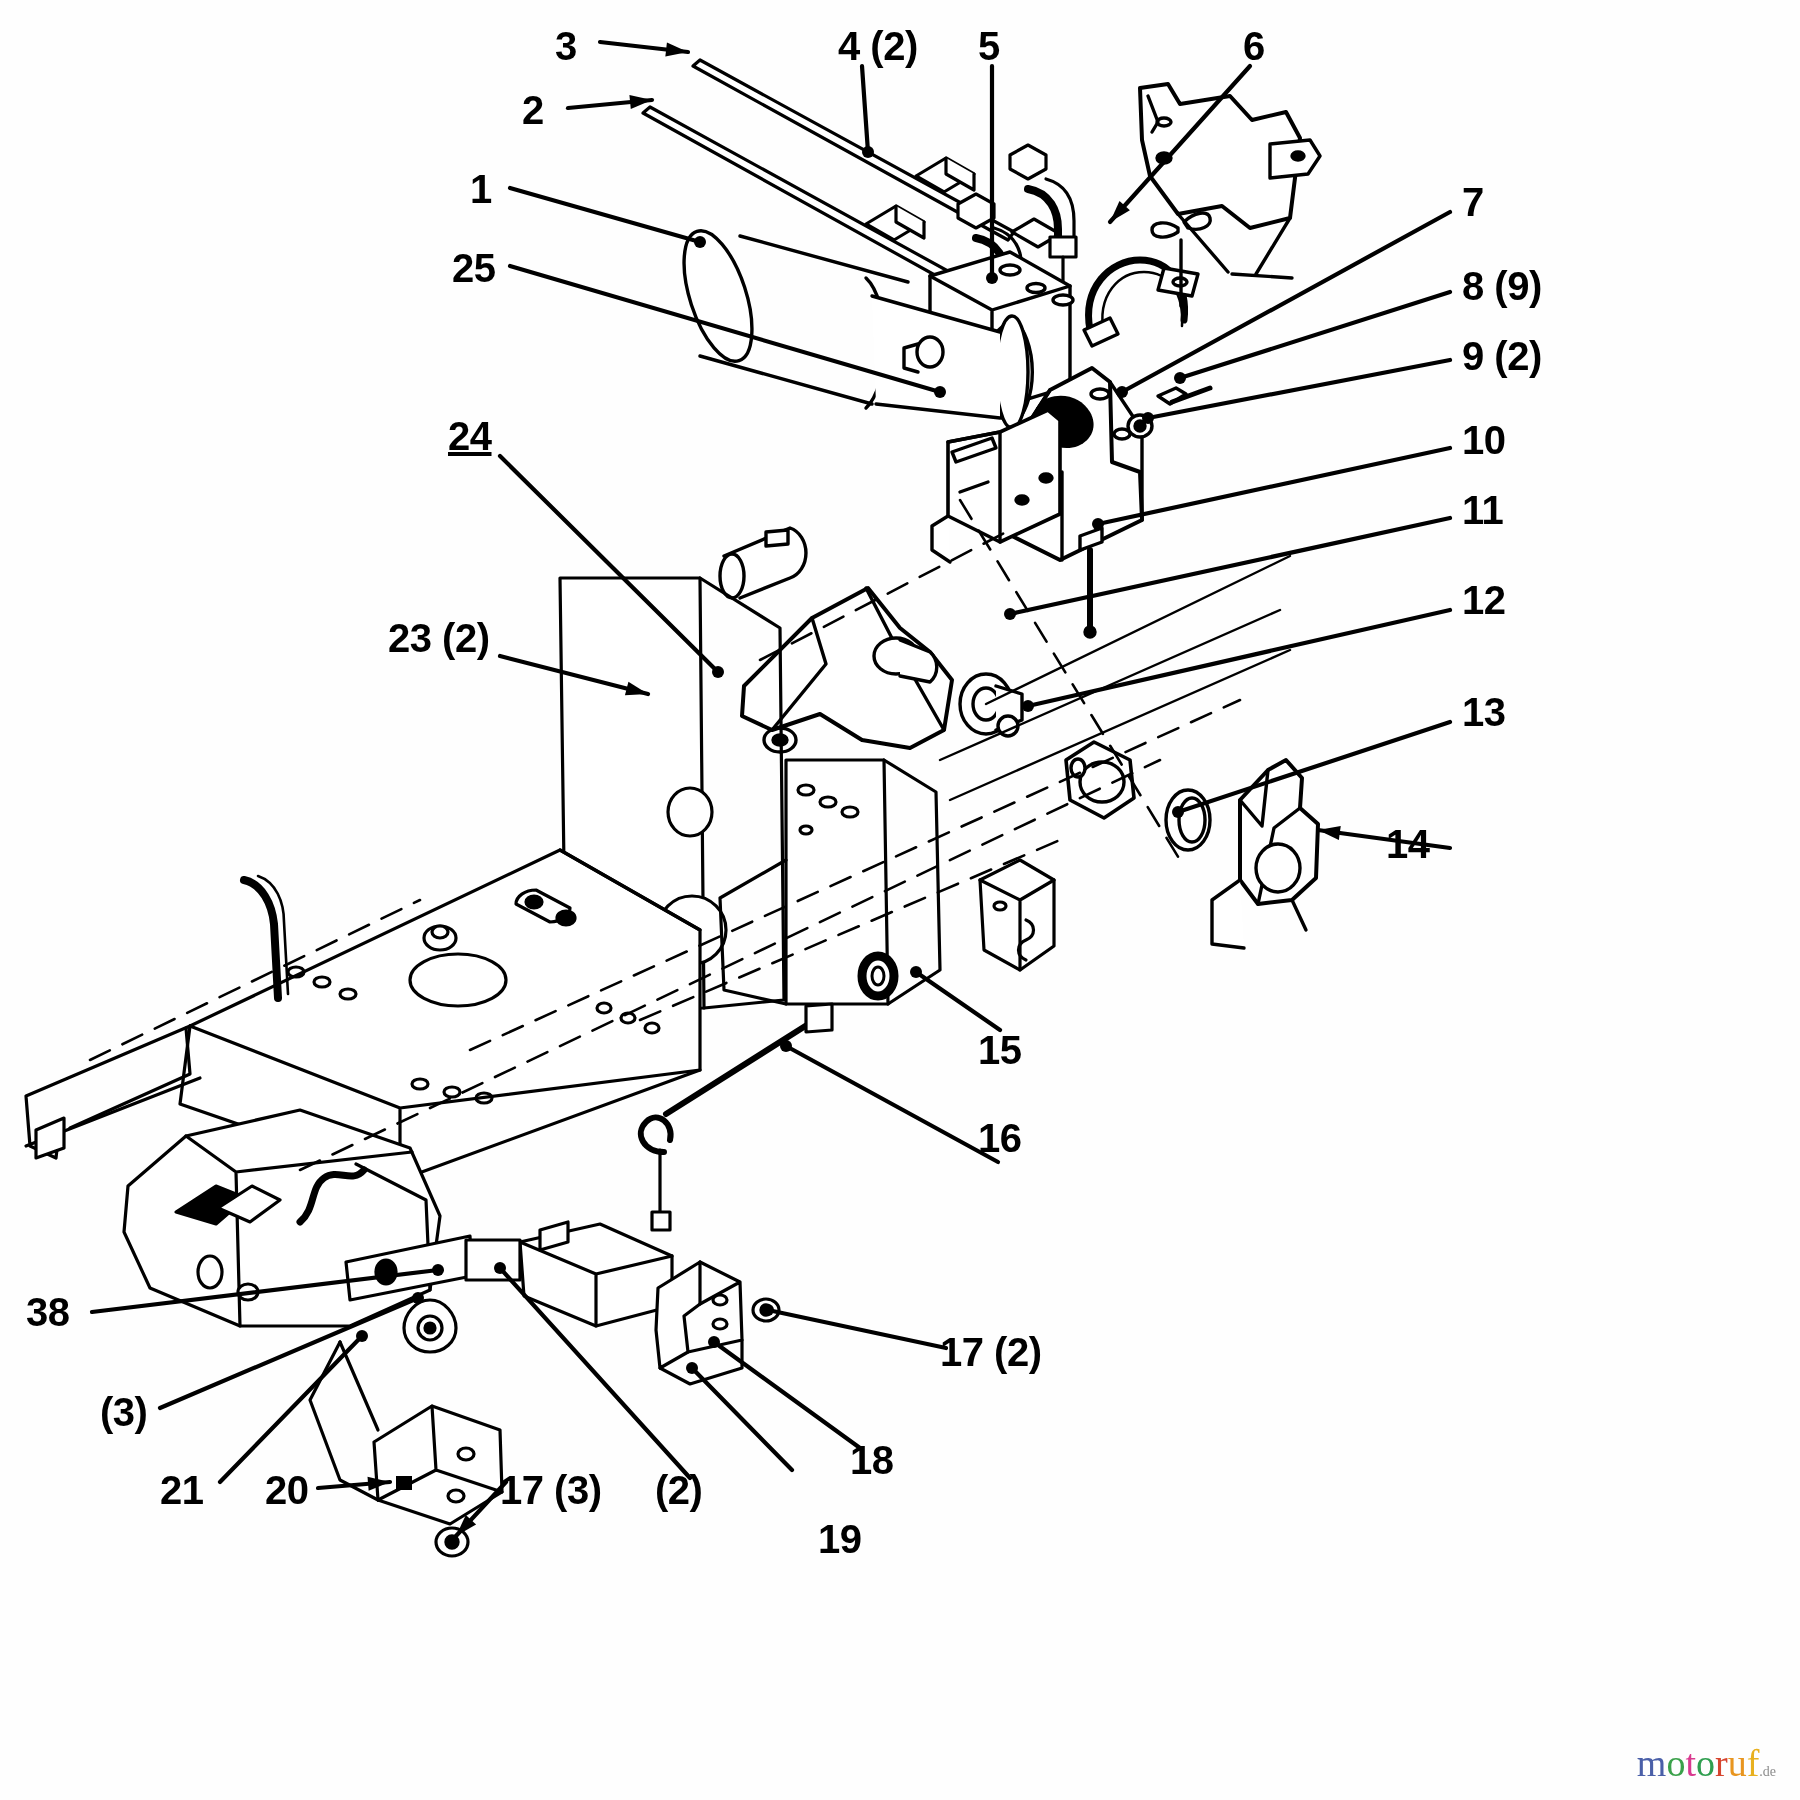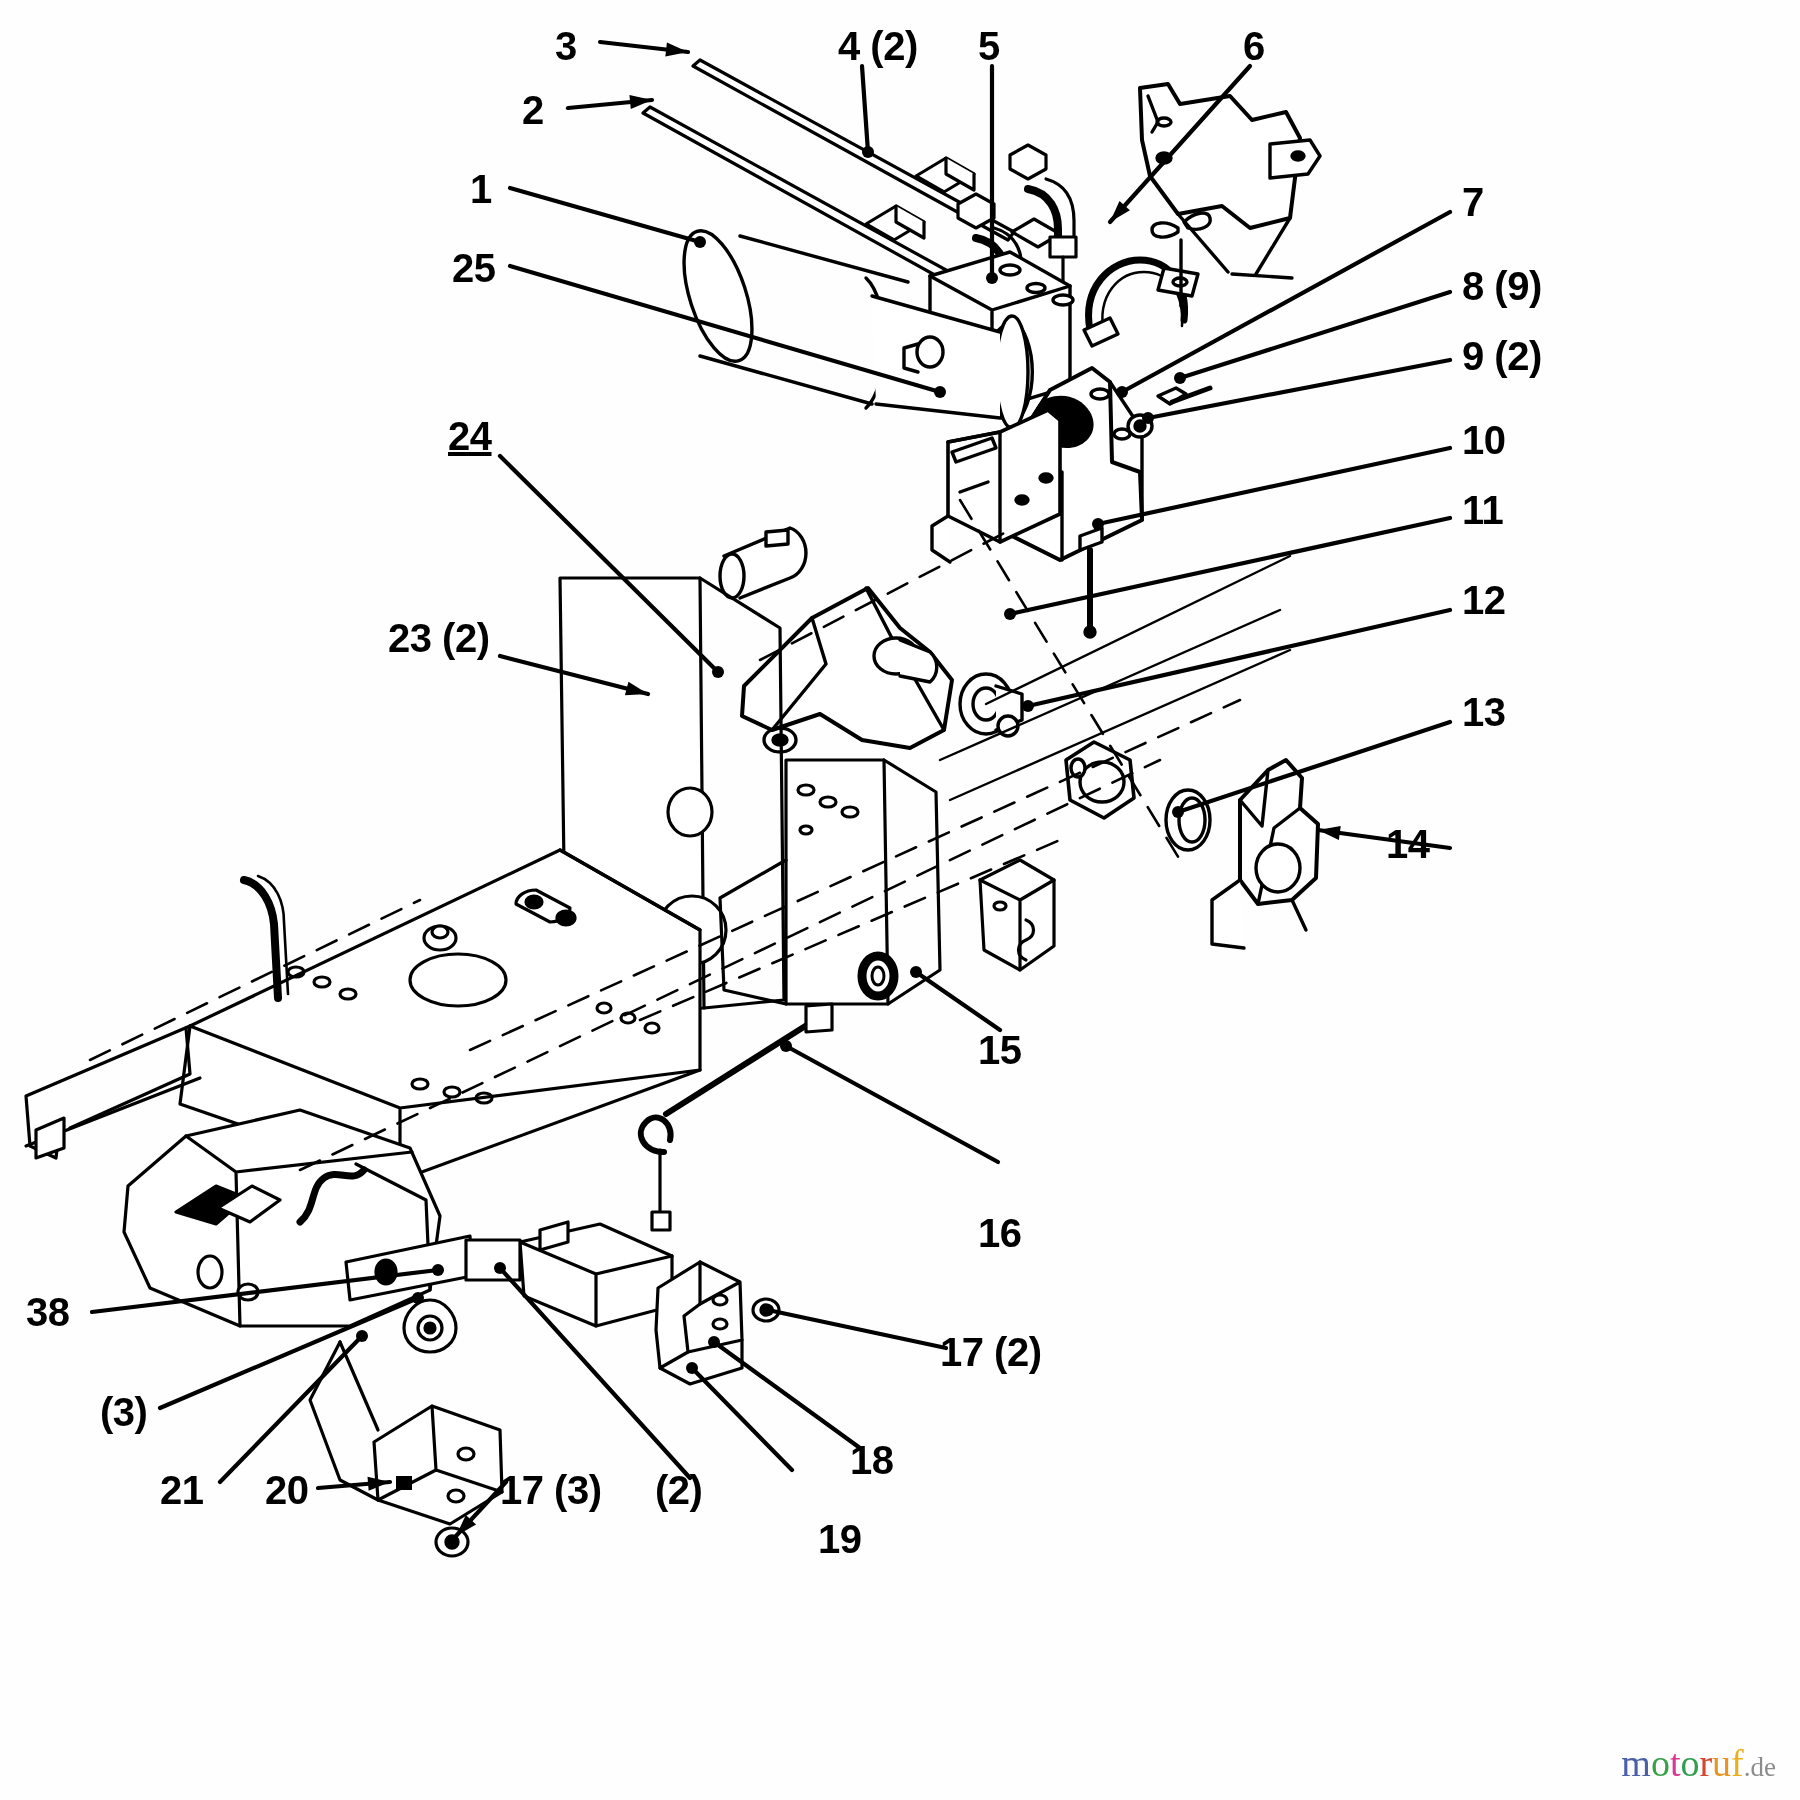--- a/index.html
+++ b/index.html
@@ -2,21 +2,21 @@
 <html><head>
 <meta charset="utf-8">
 <style>
   html,body{margin:0;padding:0;background:#fff;}
   body{width:1800px;height:1800px;font-family:"Liberation Sans",sans-serif;overflow:hidden;position:relative;}
   #stage{position:relative;width:1800px;height:1800px;background:#fefefe;}
   #art{position:absolute;inset:0;}
   .lbl{position:absolute;font-family:"Liberation Sans",sans-serif;font-weight:bold;font-size:40px;color:#000;white-space:nowrap;letter-spacing:-0.5px;}
   #wm{position:absolute;right:24px;bottom:18px;font-family:"Liberation Serif",serif;font-size:38px;line-height:1;letter-spacing:0px;}
   #wm .c{display:inline-block;}
-  #wm .de{font-size:27px;color:#8c8c8c;vertical-align:baseline;}
+  #wm .de{font-size:14px;color:#8c8c8c;vertical-align:baseline;}
 </style>
 </head>
 <body>
 
 <div id="stage">
 
   <svg id="art" viewBox="0 0 1800 1800" xmlns="http://www.w3.org/2000/svg">
     <g fill="none" stroke="#000" stroke-width="3.4" stroke-linecap="round" stroke-linejoin="round">
 
       <g stroke-width="3.2">
@@ -367,21 +367,21 @@
       <div class="lbl" style="left: 1462px; top: 264px;">8 (9)</div>
       <div class="lbl" style="left: 1462px; top: 334px;">9 (2)</div>
       <div class="lbl" style="left: 1462px; top: 418px;">10</div>
       <div class="lbl" style="left: 1462px; top: 488px;">11</div>
       <div class="lbl" style="left: 448px; top: 414px; text-decoration: underline;">24</div>
       <div class="lbl" style="left: 1462px; top: 578px;">12</div>
       <div class="lbl" style="left: 388px; top: 616px;">23 (2)</div>
       <div class="lbl" style="left: 1462px; top: 690px;">13</div>
       <div class="lbl" style="left: 1386px; top: 822px;">14</div>
       <div class="lbl" style="left: 978px; top: 1028px; text-align: center;">15</div>
-      <div class="lbl" style="left: 978px; top: 1211px;">16</div>
+      <div class="lbl" style="left: 978px; top: 1116px;">16</div>
       <div class="lbl" style="left: 26px; top: 1290px;">38</div>
       <div class="lbl" style="left: 940px; top: 1330px;">17 (2)</div>
       <div class="lbl" style="left: 100px; top: 1390px;">(3)</div>
       <div class="lbl" style="left: 850px; top: 1438px;">18</div>
       <div class="lbl" style="left: 160px; top: 1468px;">21</div>
       <div class="lbl" style="left: 265px; top: 1468px; text-align: center;">20</div>
       <div class="lbl" style="left: 500px; top: 1468px;">17 (3)</div>
       <div class="lbl" style="left: 655px; top: 1468px;">(2)</div>
       <div class="lbl" style="left: 782px; top: 1517px; margin-left: 36px;">19</div>
     </div>

